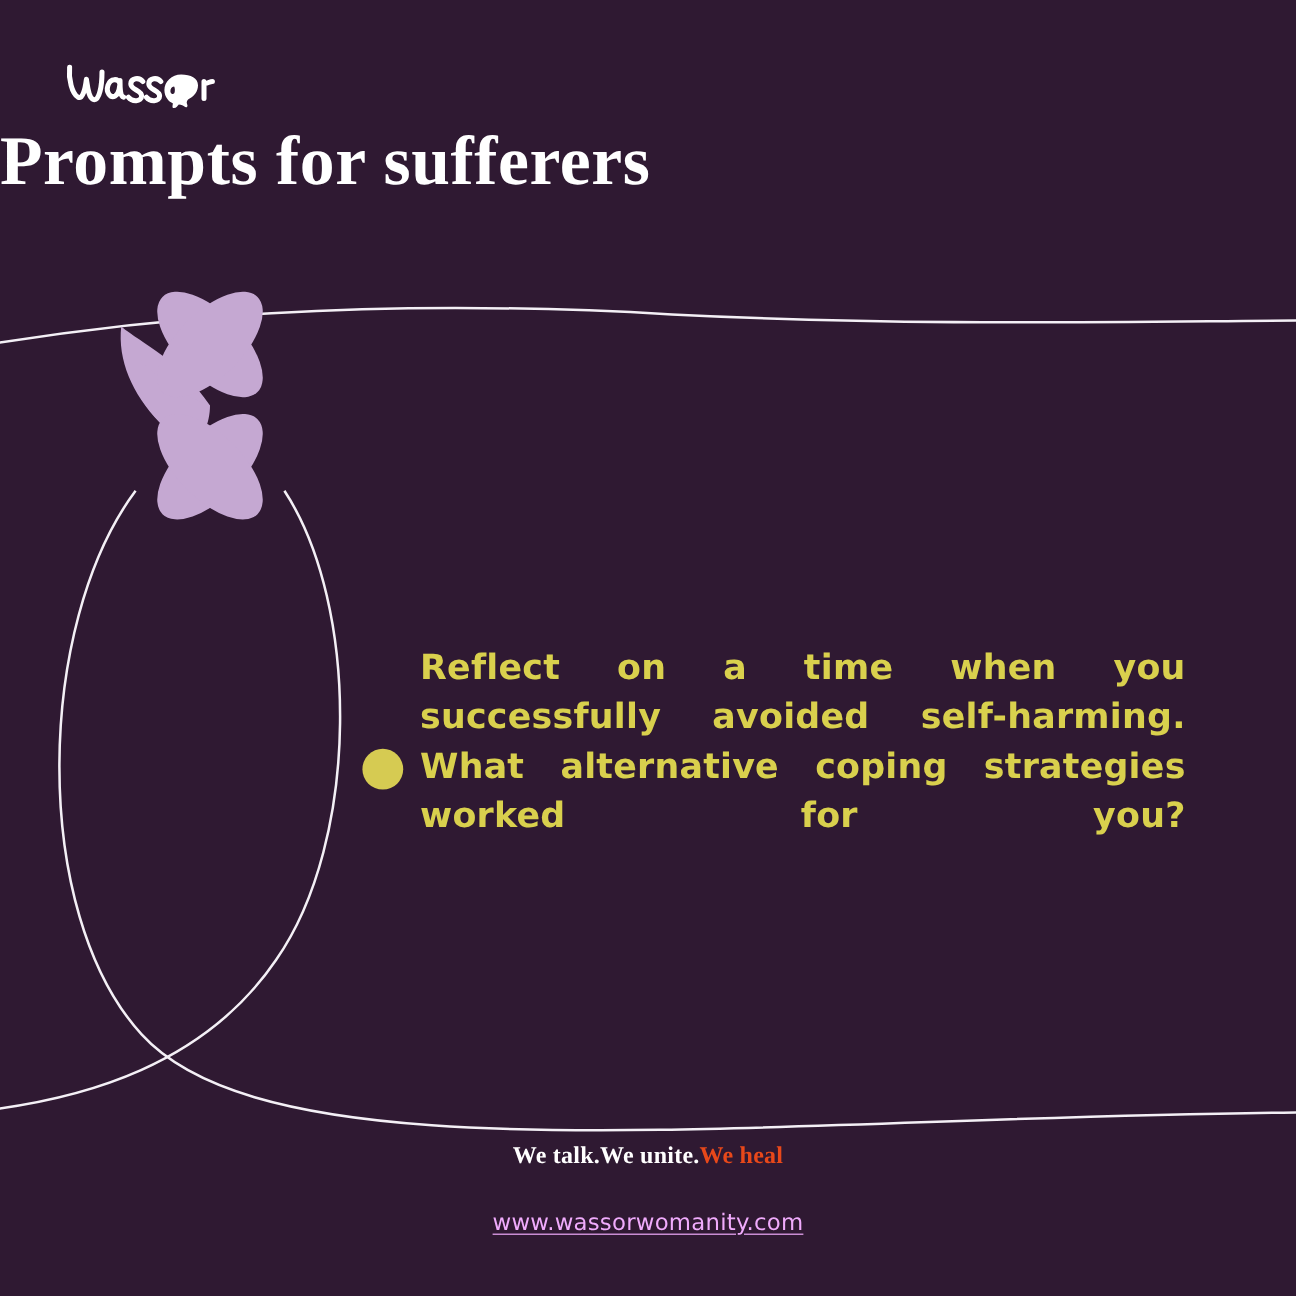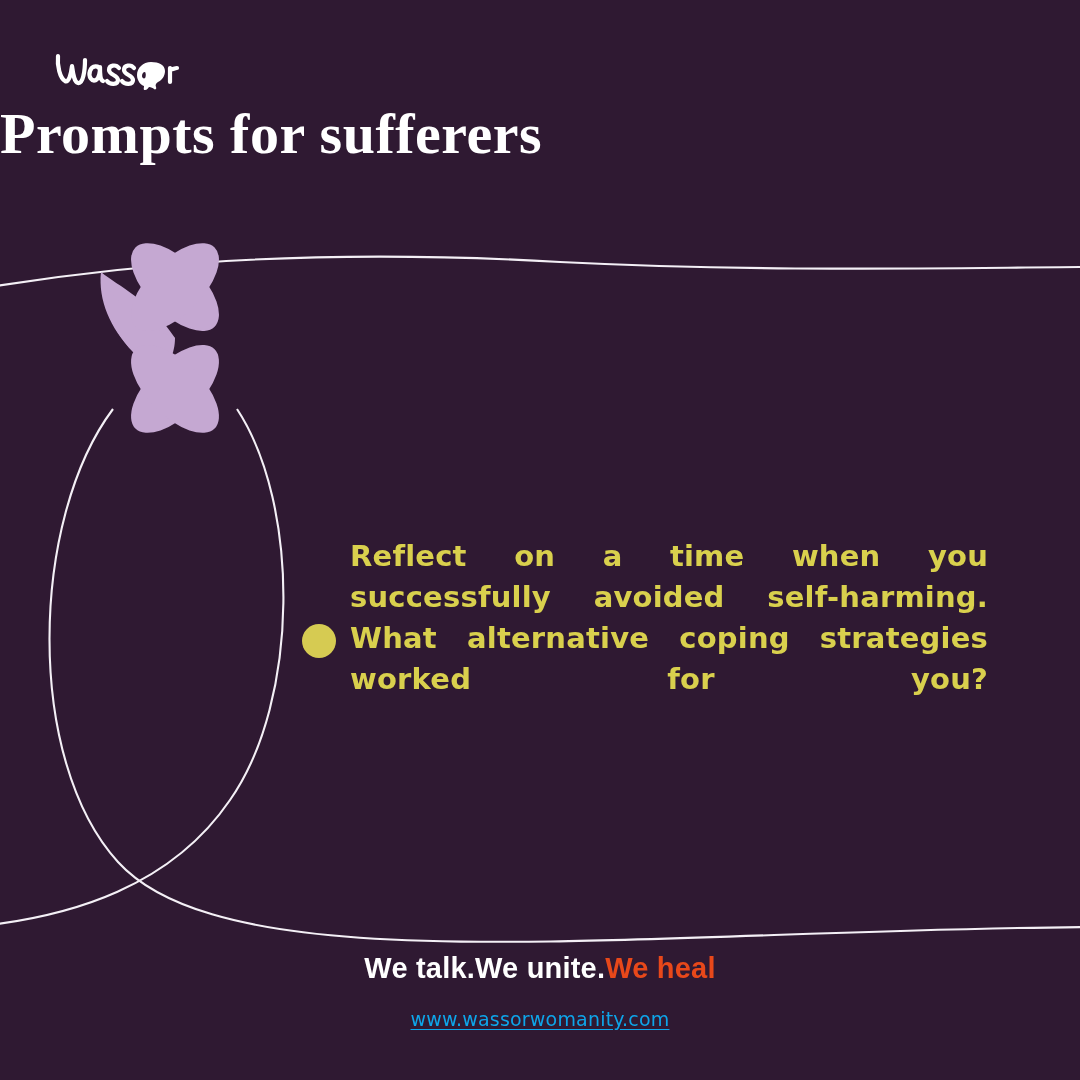--- a/index.html
+++ b/index.html
@@ -81,37 +81,37 @@
     display: inline-block;
     width: 100%;
   }
 
   
   #tagline {
     position: absolute;
     left: 0; right: 0;
     top: 952px;
     text-align: center;
-    font-family: Liberation Sans, sans-serif;
-    font-size: 29px;
+    font-family: Liberation Serif, serif;
+    font-size: 20px;
     font-weight: 700;
     color: #ffffff;
     letter-spacing: 0.2px;
   }
   #tagline .heal { color: #e8481a; }
 
   #site-url {
     position: absolute;
     left: 0; right: 0;
     top: 1008px;
     text-align: center;
     font-family: "DejaVu Sans", sans-serif;
     font-size: 19px;
     font-weight: 400;
-    color: #0ea5e9;
+    color: #f0abfc;
     text-decoration: underline;
     text-underline-offset: 3px;
     letter-spacing: 0.2px;
   }
 </style>
 </head>
 <body>
 
 <div id="poster">
 

